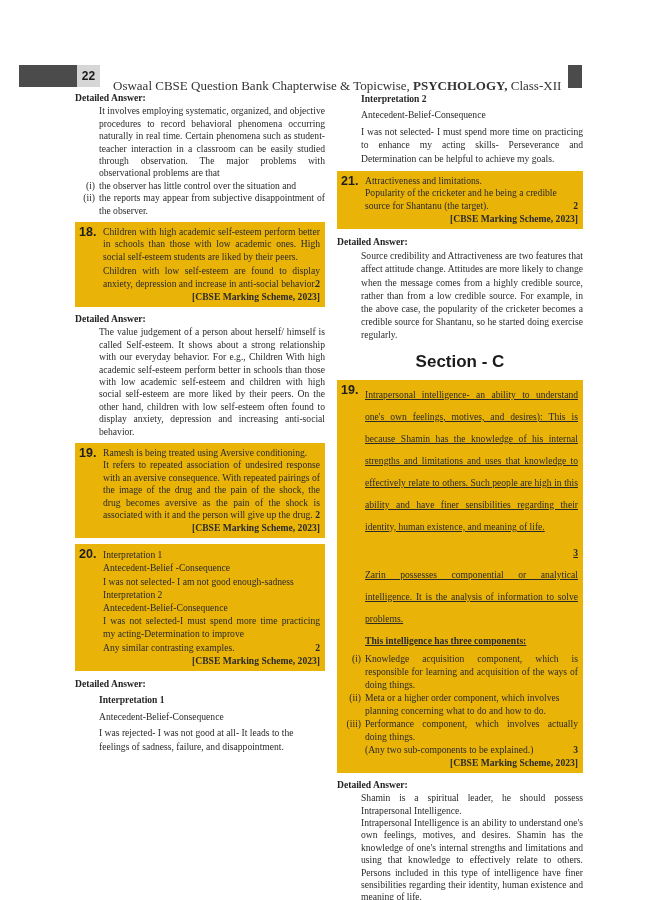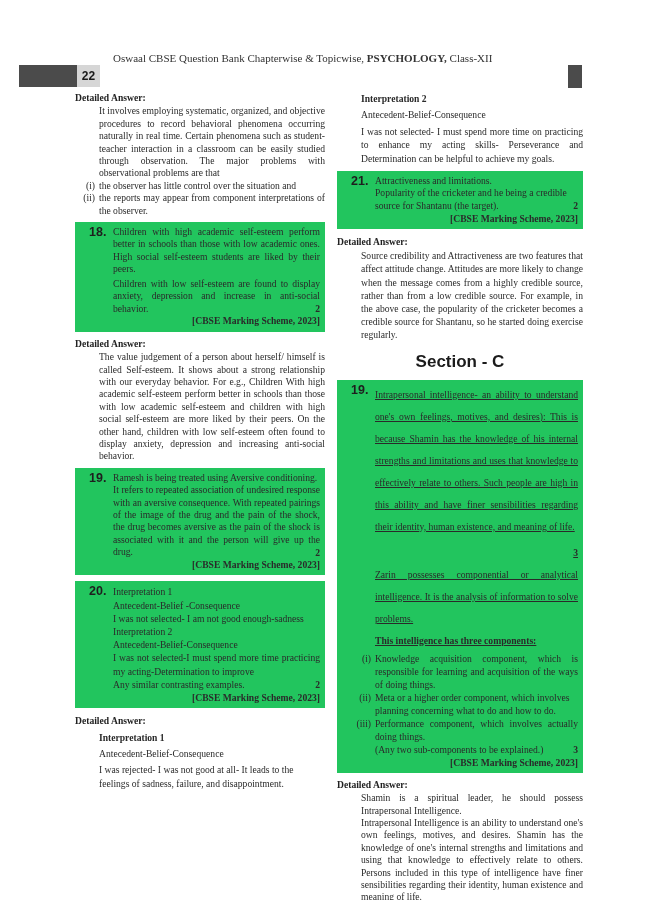--- a/index.html
+++ b/index.html
@@ -4,36 +4,36 @@
 <style>
   html, body { margin:0; padding:0; }
   body {
     width:660px; height:900px; background:#ffffff; position:relative; overflow:hidden;
     font-family:"Liberation Serif","DejaVu Serif",serif; color:#2a2a2a;
   }
   .hdr-dark { position:absolute; left:19px; top:65px; width:58px; height:22px; background:#4b4b4b; }
   .hdr-num { position:absolute; left:77px; top:65px; width:23px; height:22px; background:#d6d6d6;
     font-family:"Liberation Sans","DejaVu Sans",sans-serif; font-weight:bold; font-size:12px;
     line-height:22px; text-align:center; color:#1a1a1a; }
-  .hdr-title { position:absolute; left:113px; top:52px; font-size:11px; color:#333; white-space:nowrap;text-align:right; }
+  .hdr-title { position:absolute; left:113px; top:78px; font-size:13px; color:#333; white-space:nowrap;text-align:right; }
   .hdr-title b { font-weight:bold; }
   .hdr-right { position:absolute; left:568px; top:65px; width:14px; height:23px; background:#4b4b4b; }
 
   .col { position:absolute; font-size:9.6px; line-height:12.4px; }
   .col-left { left:75px; top:92px; width:250px; }
   .col-right { left:337px; top:92px; width:246px; }
 
   .da { font-weight:bold; margin:0 0 1px 0; font-size:9.6px; color:#222; }
   .para { margin:0 0 0 24px; text-align:justify; }
   .para p { margin:0; }
   .li { display:flex; margin:0; }
   .li .n { width:24px; flex:none; text-align:right; padding-right:4px; box-sizing:border-box; }
   .li .t { flex:1; text-align:justify; }
 
-  .qbox { background:#22c55e; padding:4px 5px 4px 14px; position:relative; margin:3px 0 6px 0; }
+  .qbox { background:#eab308; padding:4px 5px 4px 4px; position:relative; margin:3px 0 6px 0; }
   .qbox .qrow { display:flex; }
   .qbox .qn { font-family:"Liberation Sans","DejaVu Sans",sans-serif; font-weight:bold; font-size:12.5px;
     width:24px; flex:none; line-height:13px; color:#1e1e1e; }
   .qbox .qc { flex:1; text-align:justify; }
   .qbox .qc p { margin:0; }
   .marks { text-align:right; }
   .scheme { text-align:right; font-weight:bold; }
   .rowmark { display:flex; justify-content:space-between; }
   .bold { font-weight:bold; }
   .center { text-align:center; }
@@ -55,21 +55,21 @@
     <div class="da">Detailed Answer:</div>
     <div class="para">
         <p>It involves employing systematic, organized, and objective procedures to record behavioral phenomena occurring naturally in real time. Certain phenomena such as student-teacher interaction in a classroom can be easily studied through observation. The major problems with observational problems are that</p>
       </div>
     <div class="li">
         <span class="n">(i)</span>
         <span class="t">the observer has little control over the situation and</span>
       </div>
     <div class="li">
         <span class="n">(ii)</span>
-        <span class="t">the reports may appear from component interpretations of the observer.</span>
+        <span class="t">the reports may appear from subjective disappointment of the observer.</span>
       </div>
   </div>
 
   <div class="qbox" style="margin-top:5px;">
     <div class="qrow">
       <span class="qn">18.</span>
       <div class="qc">
         <p>Children with high academic self-esteem perform better in schools than those with low academic ones. High social self-esteem students are liked by their peers.</p>
         <p style="margin-top:2px;">Children with low self-esteem are found to display anxiety, depression and increase in anti-social behavior.</p>
         <div class="marks bold" style="margin-top:-12px;">2</div>

